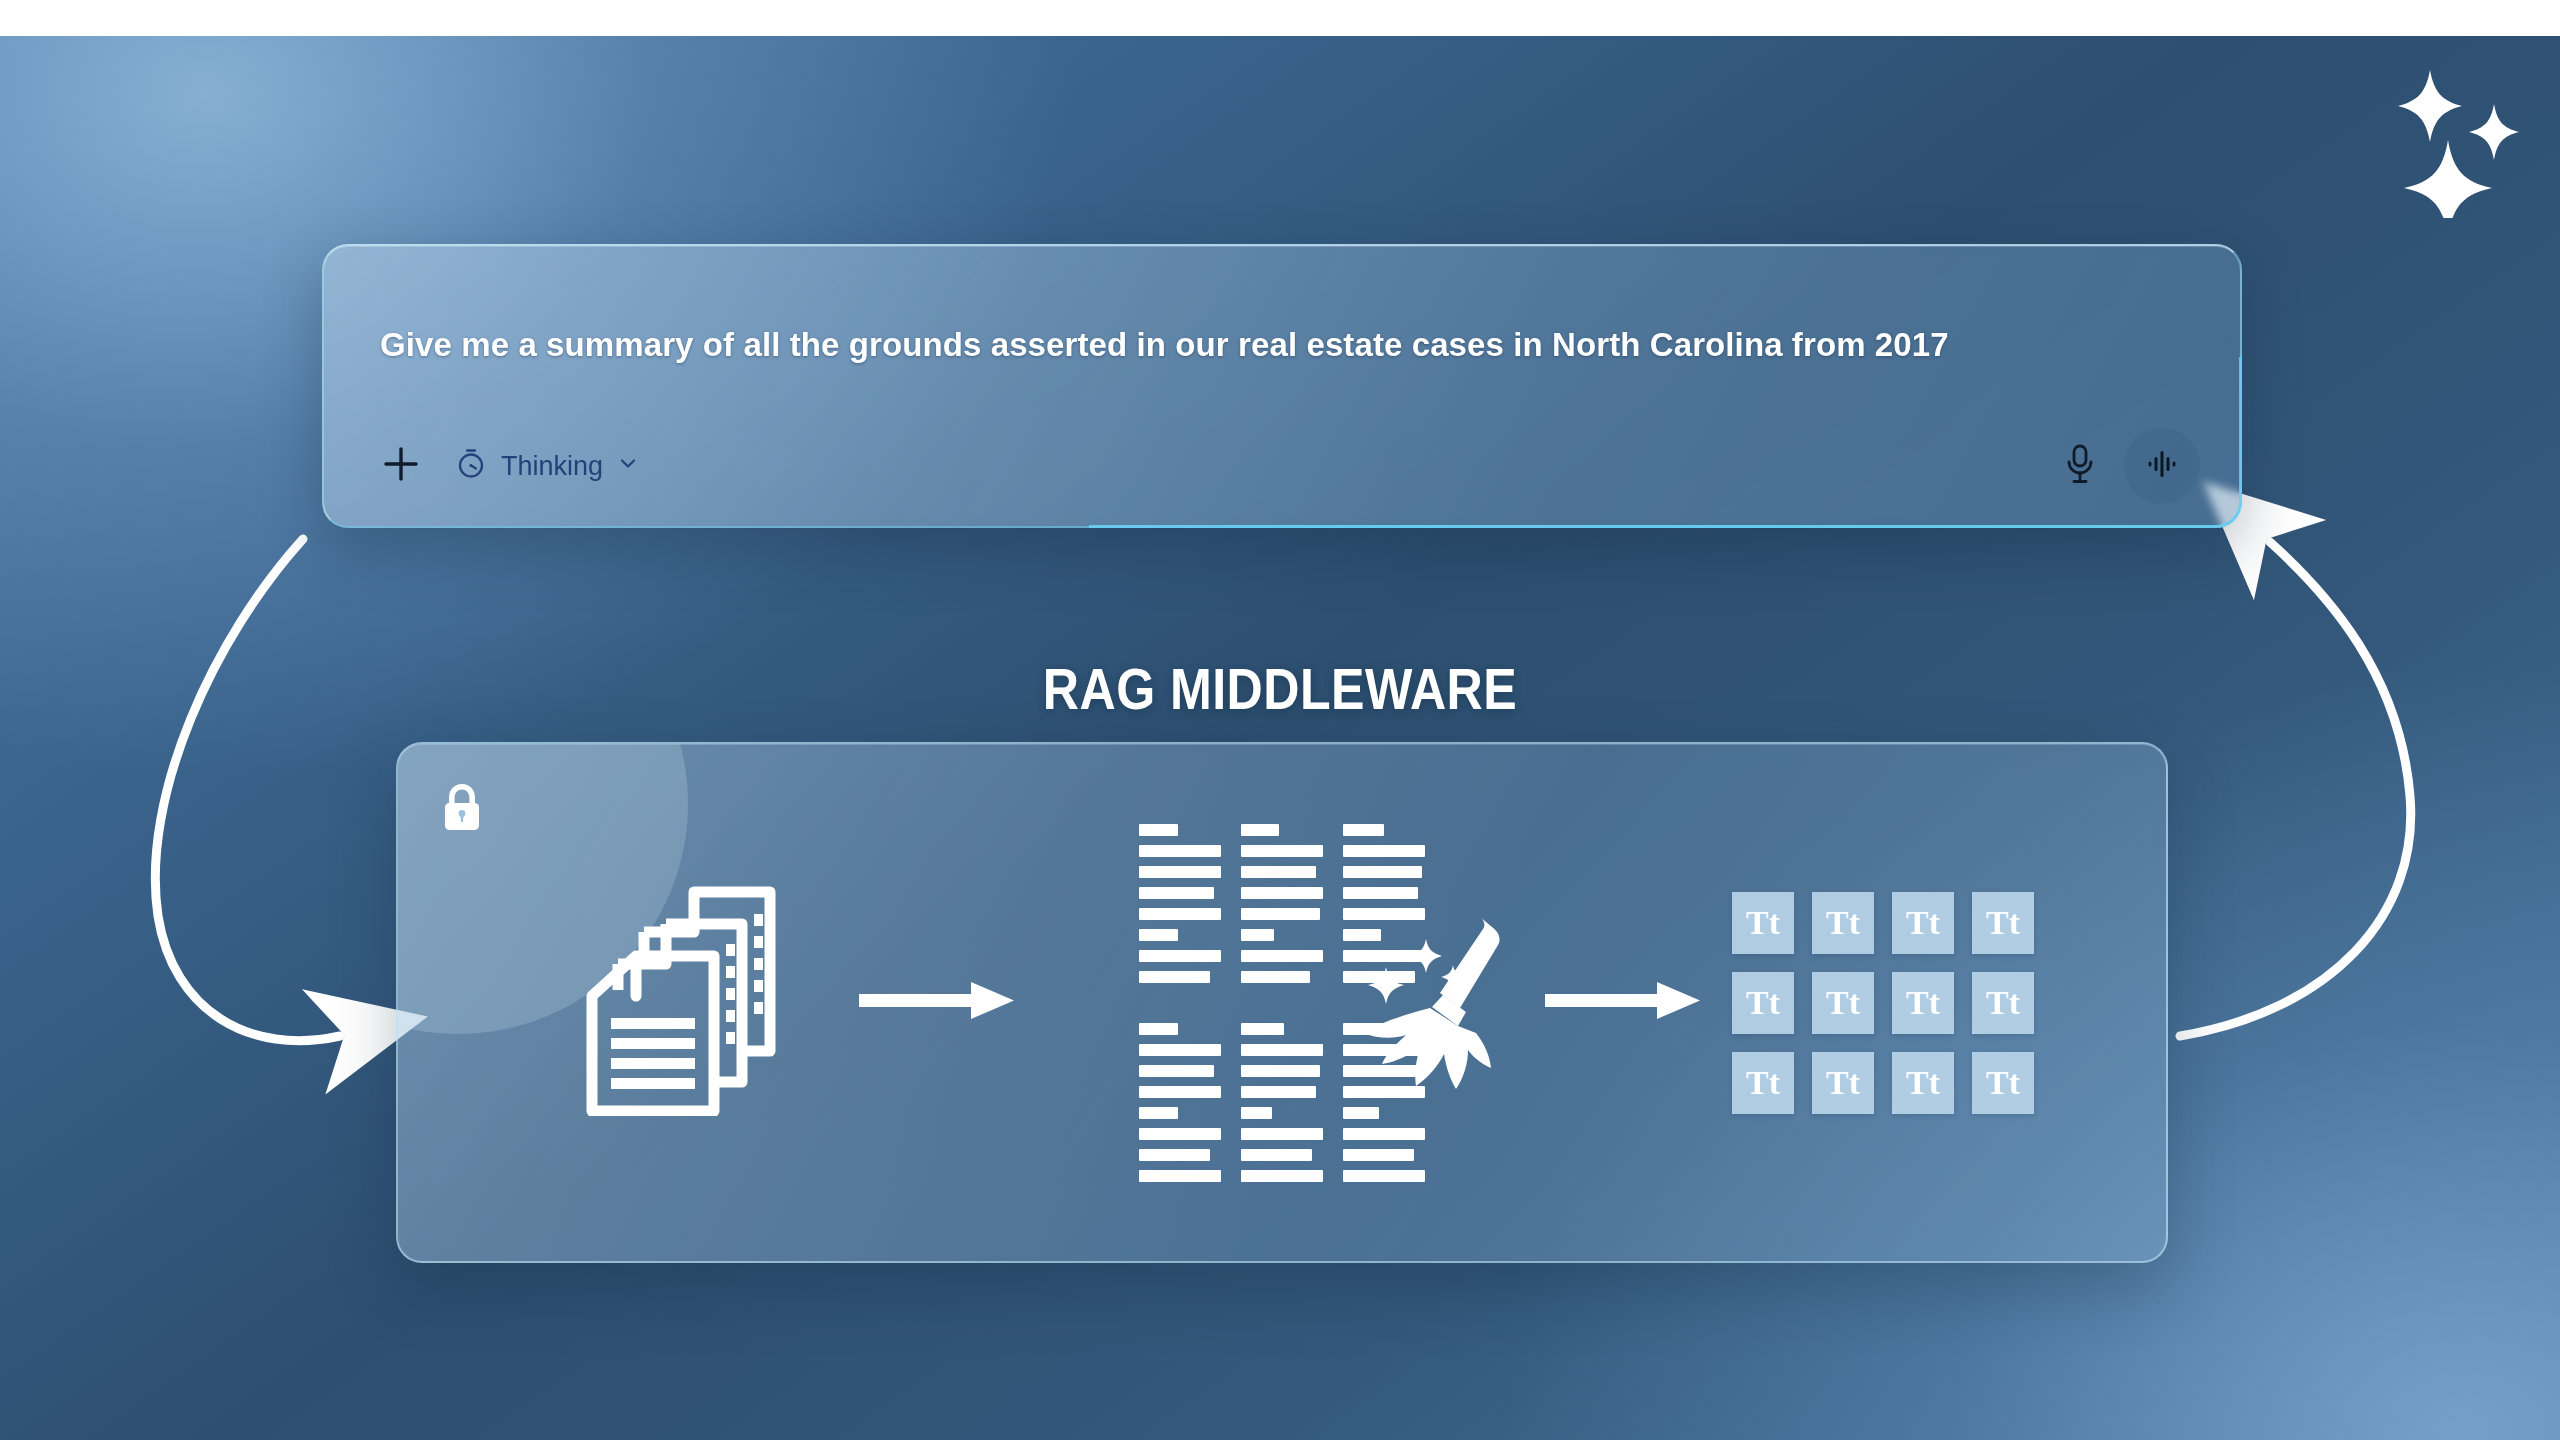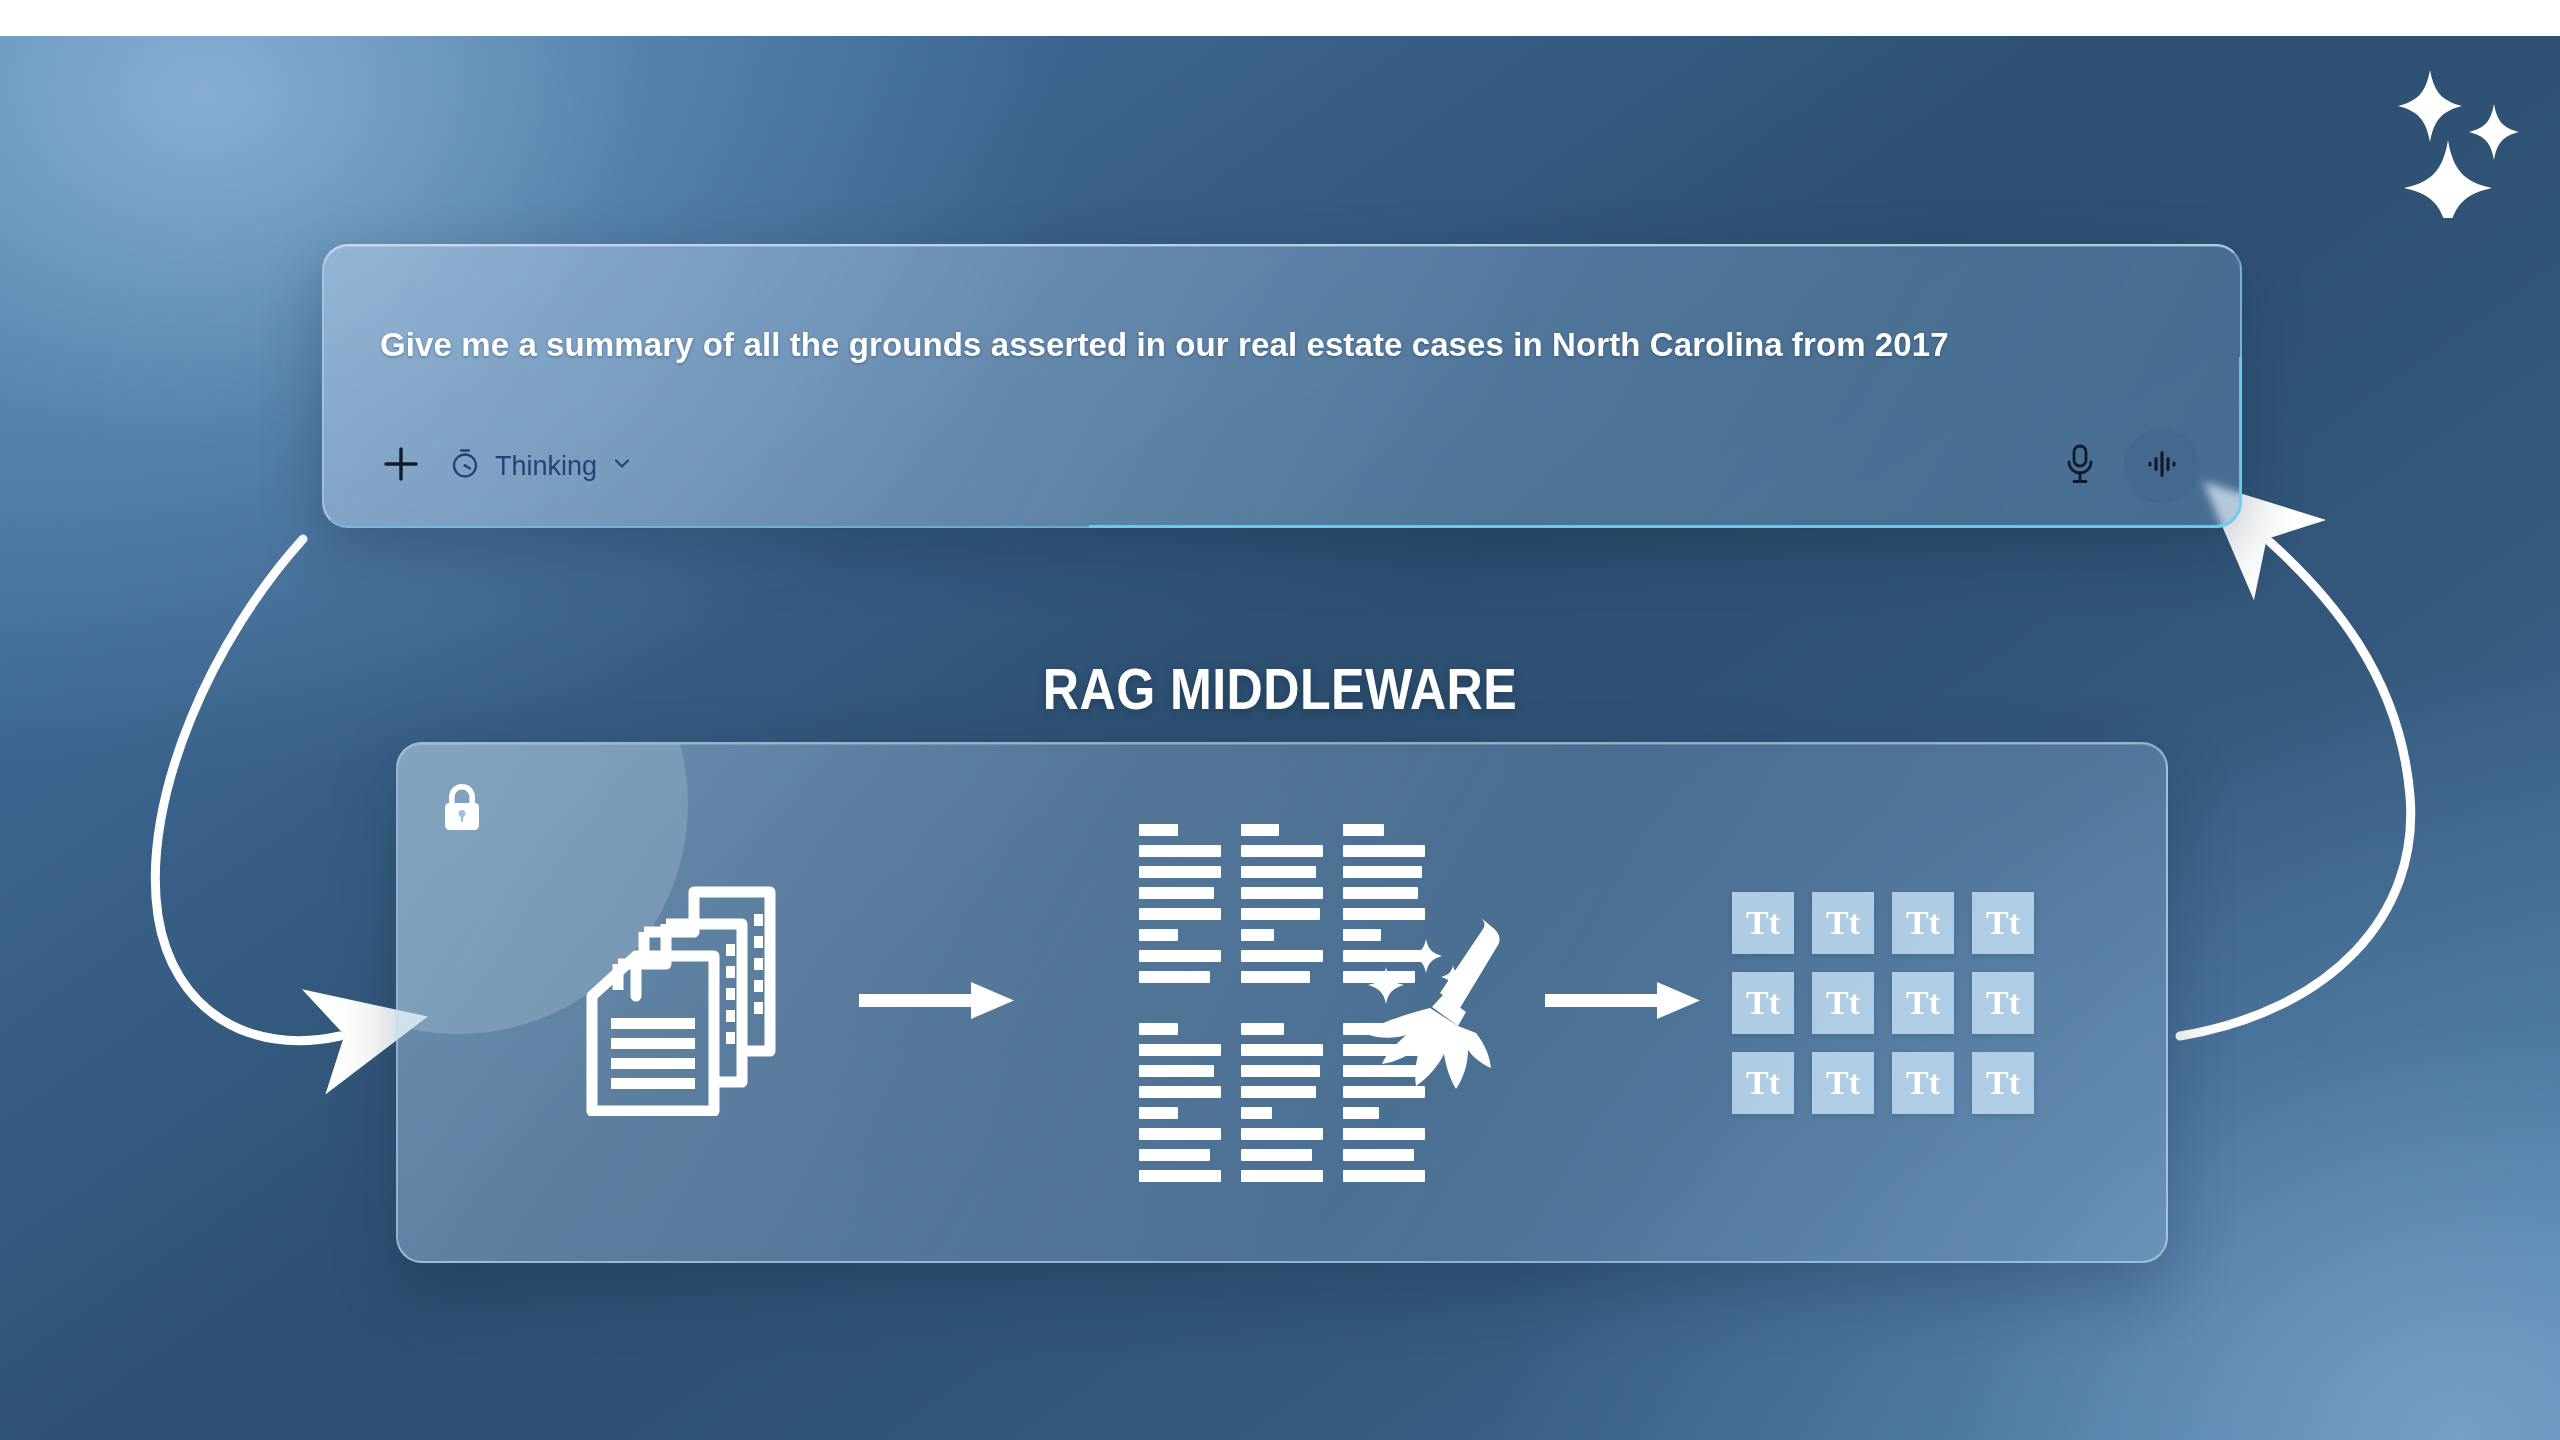--- a/index.html
+++ b/index.html
@@ -88,21 +88,21 @@
   .prompt-toolbar {
     position: absolute;
     left: 0; right: 0;
     bottom: 0;
     height: 120px;
     display: flex;
     align-items: center;
     padding: 0 40px 0 54px;
   }
 
-  .tool-left { display: flex; align-items: center; gap: 24px; }
+  .tool-left { display: flex; align-items: center; gap: 30px; }
   .tool-right { display: flex; align-items: center; gap: 18px; margin-left: auto; }
 
   .plus-btn {
     width: 46px; height: 46px;
     display: flex; align-items: center; justify-content: center;
     cursor: pointer;
   }
 
   .thinking-chip {
     display: flex;

